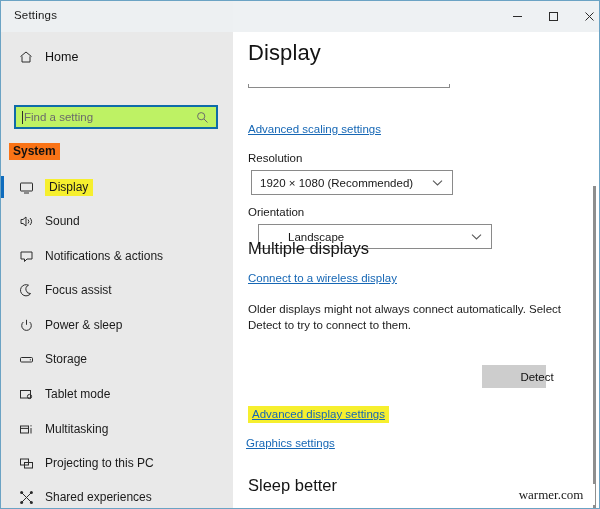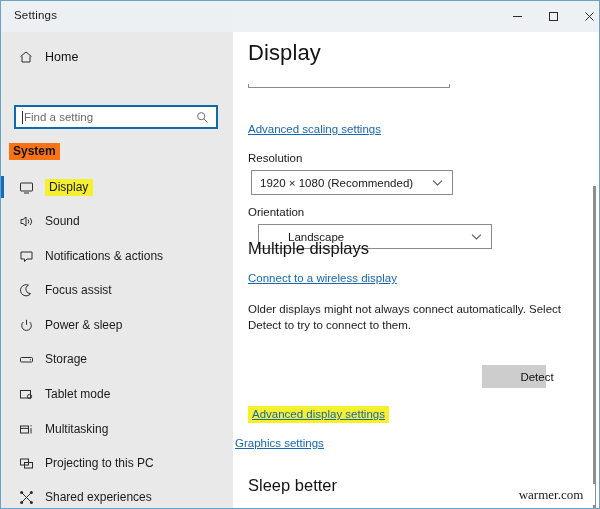--- a/index.html
+++ b/index.html
@@ -44,21 +44,21 @@
   }
   #home-row{
     position:absolute;left:0;top:10px;width:232px;height:30px;
     display:flex;align-items:center;
   }
   #home-row .nav-ico{width:38px;display:flex;justify-content:center;align-items:center;margin-left:6px;}
   #home-label{font-size:12.5px;color:#101010;}
 
   #searchbox{
     position:absolute;left:13px;top:73px;width:204px;height:24px;
-    box-sizing:border-box;border:2px solid #0e6ba8;background:#ffffff;
+    box-sizing:border-box;border:2px solid #0e6ba8;background:#bef264;
     display:flex;align-items:center;
   }
   #caret{
     width:1px;height:13px;background:#2d2d2d;margin-left:6px;
   }
   #search-placeholder{
     flex:1;font-size:11.5px;color:#6b6b6b;margin-left:1px;
   }
   #search-icon{margin-right:7px;display:flex;align-items:center;}
 
@@ -335,21 +335,21 @@
     </div>
 
     <div class="sec-head" style="left:15px;top:207px">Multiple displays</div>
     <a class="link" style="left:15px;top:240px" href="#">Connect to a wireless display</a>
 
     <div class="body-text" style="left:15px;top:269px;width:320px">Older displays might not always connect automatically. Select Detect to try to connect to them.</div>
 
     <div id="btn-detect">Detect</div>
 
     <a class="link hl" style="left:15px;top:374px;padding:2px 4px 3px 4px" href="#">Advanced display settings</a>
-    <a class="link" style="left:2px;top:405px" href="#">Graphics settings</a>
+    <a class="link" style="left:13px;top:405px" href="#">Graphics settings</a>
 
     <div class="sec-head" style="left:15px;top:444px">Sleep better</div>
     <div class="body-text" style="left:15px;top:472px;width:330px">Night light can help you get to sleep by displaying warmer colors at night. Select Night light settings to set things up.</div>
 
   </div>
 
   <div id="scrollbar-track"></div>
   <div id="scrollbar-thumb"></div>
 
   <div id="watermark">warmer.com</div>

